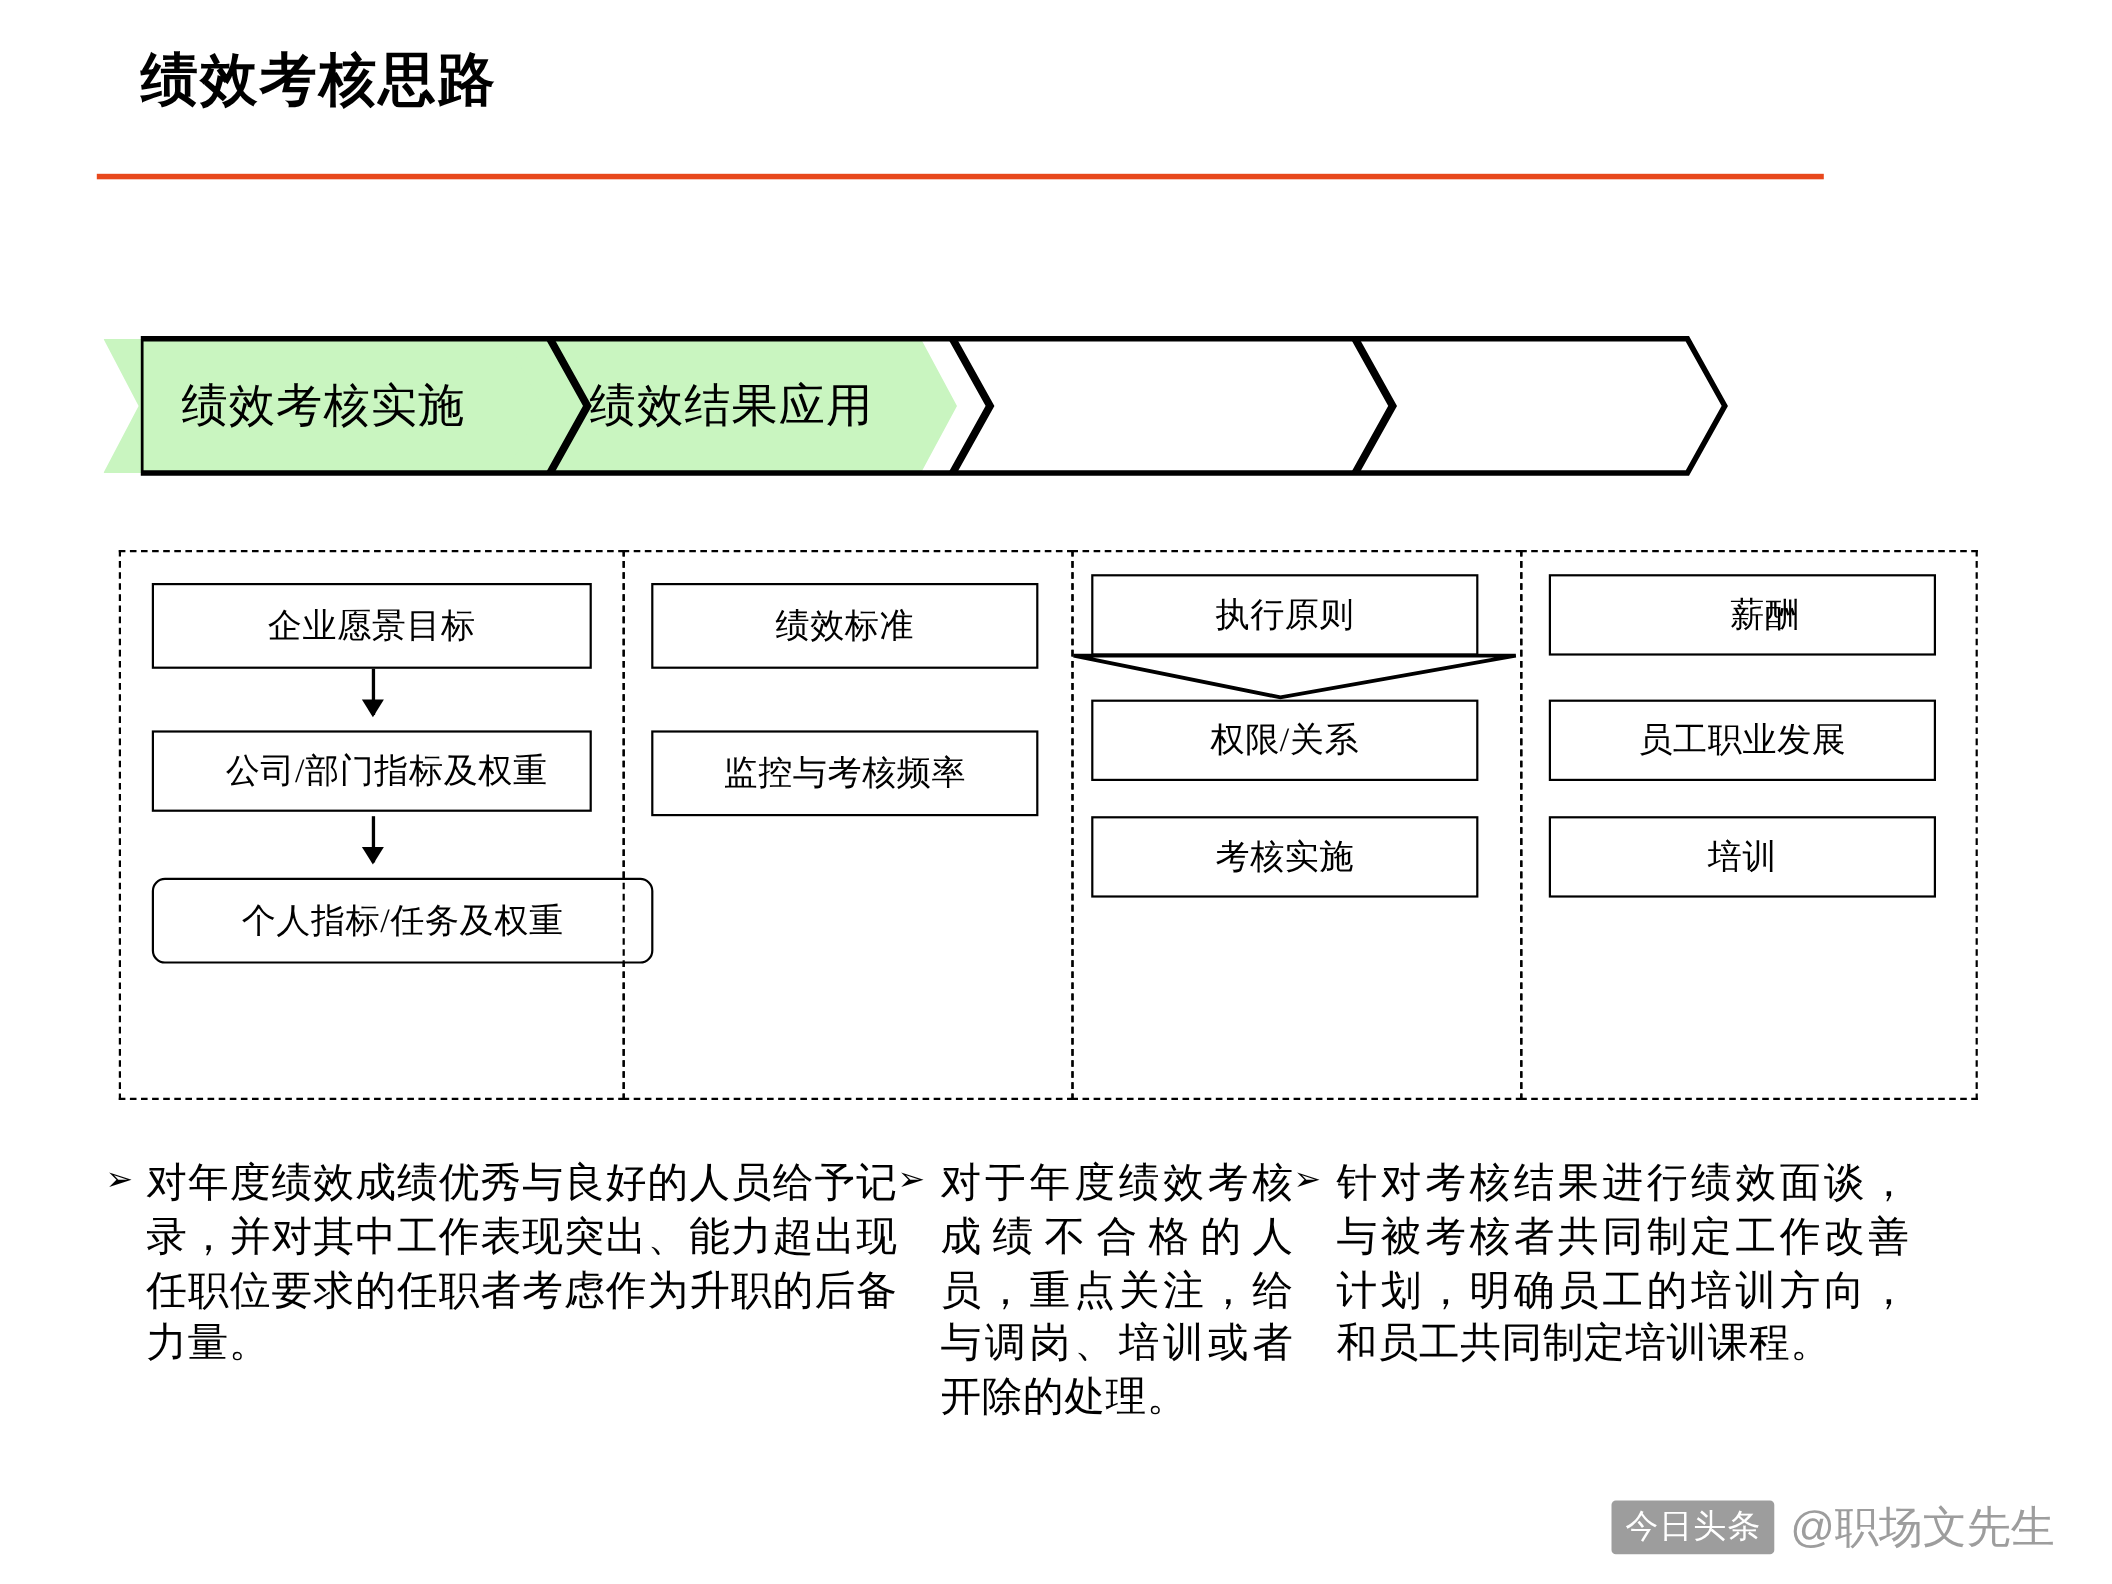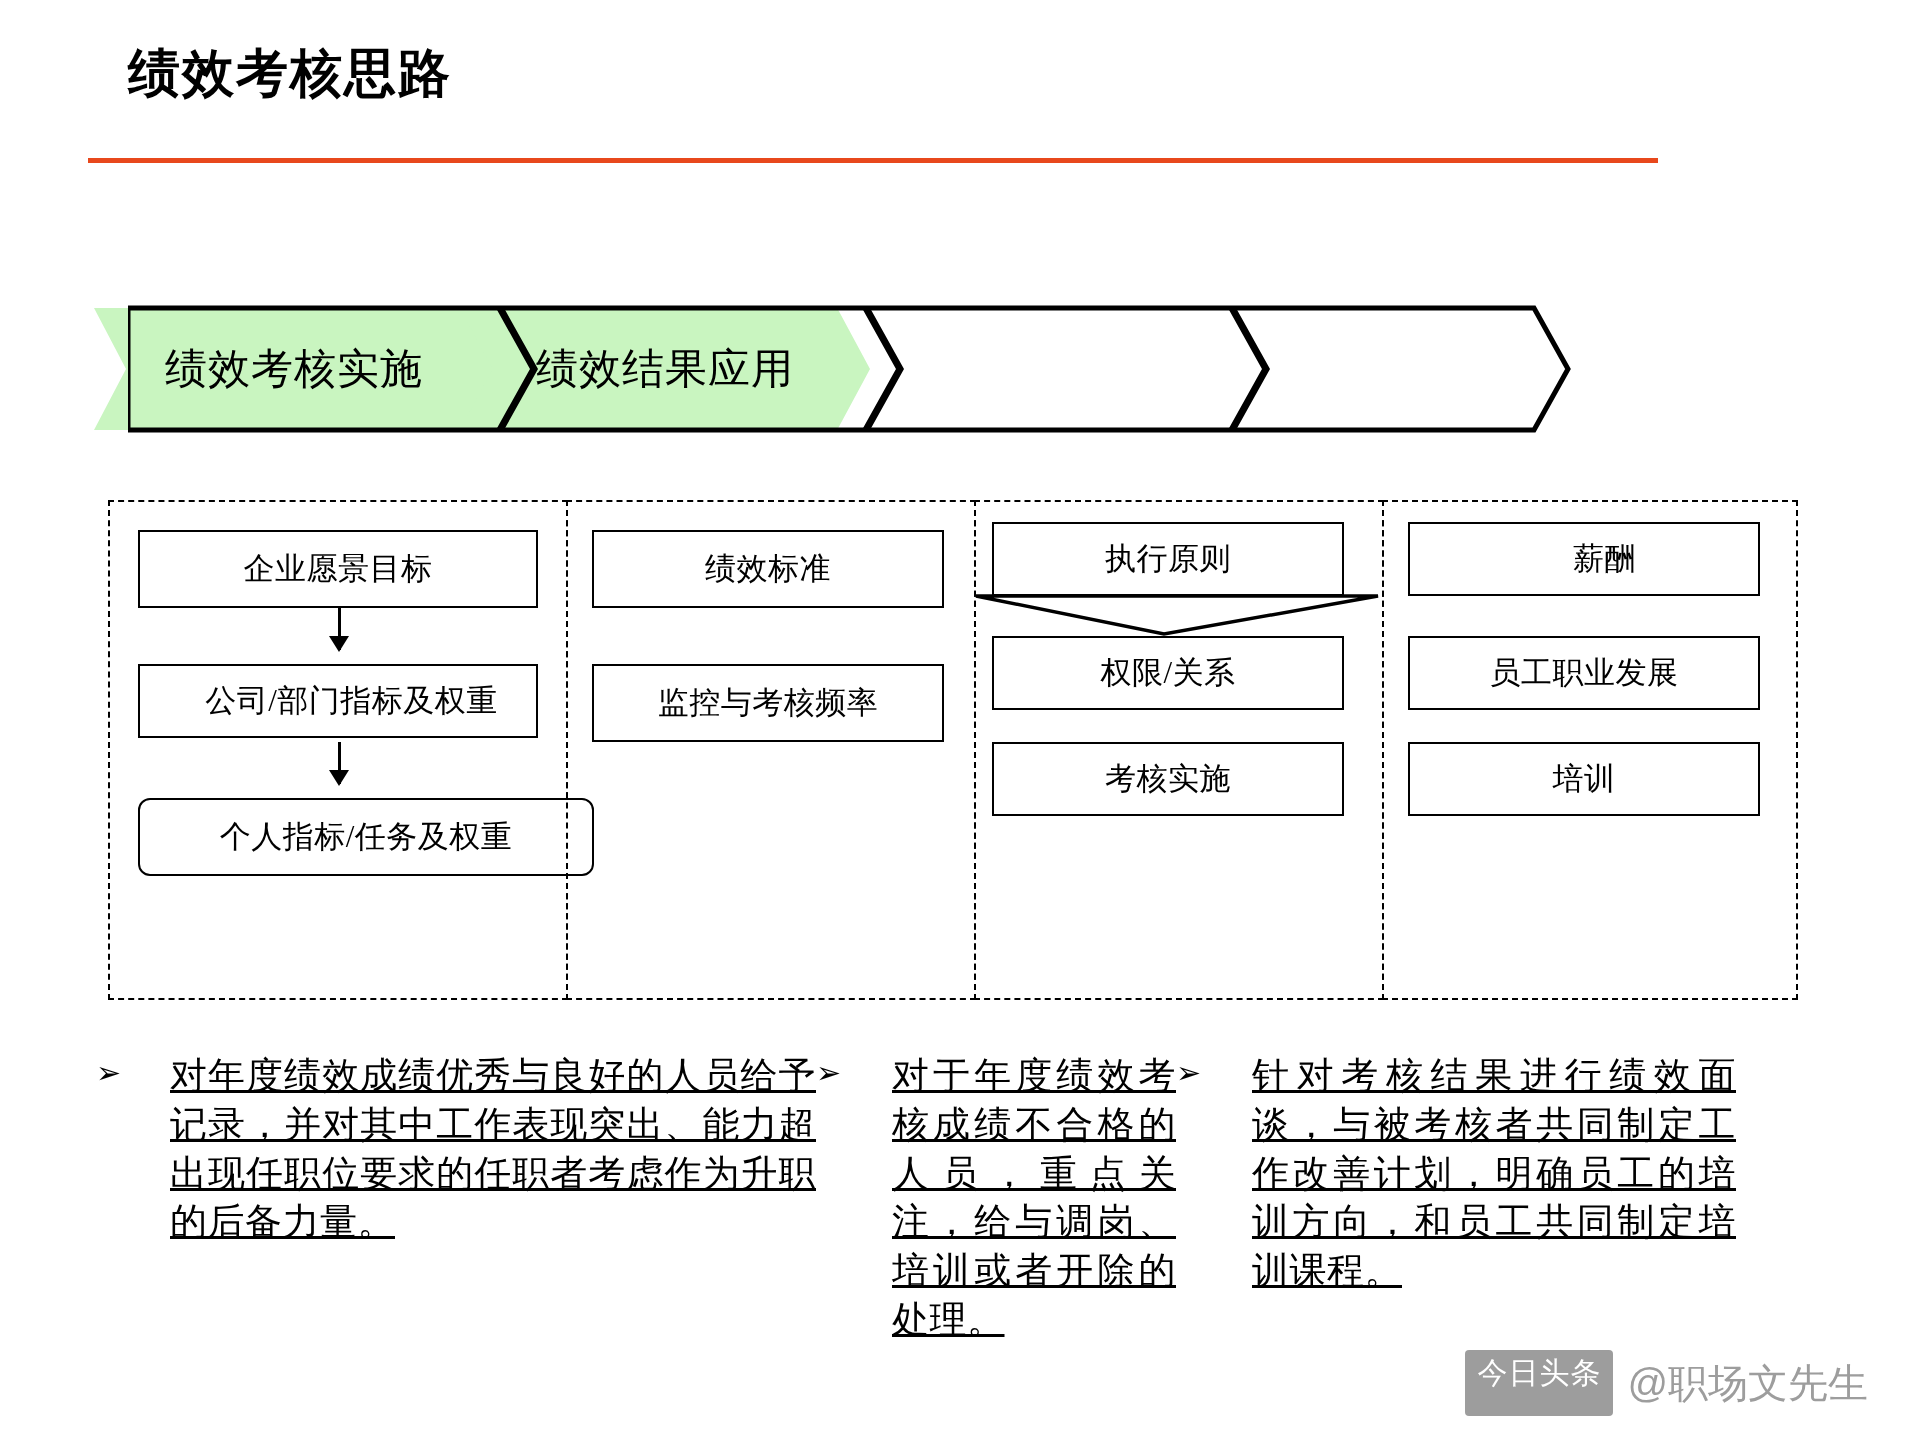--- a/index.html
+++ b/index.html
@@ -117,40 +117,39 @@
   .bullet-col{position:relative;box-sizing:border-box;}
   .bullet-col.c0{width:720px;padding-left:10px;}
   .bullet-col.c1{width:360px;padding-left:12px;}
   .bullet-col.c2{width:560px;padding-left:12px;}
   .bmark{
     position:absolute;left:0;top:6px;
     font-size:30px;line-height:1;
   }
   .btext{
     display:block;
-    margin-left:64px;
+    margin-left:27px;
     font-size:37px;
     line-height:1.32;
     text-align:justify;
     letter-spacing:0.5px;
-    text-decoration:underline;
   }
 
   
   #watermark{
     position:absolute;right:52px;bottom:24px;
     display:flex;align-items:center;gap:14px;
     color:#8c8c8c;
     font-size:40px;
     font-family:"Liberation Sans","DejaVu Sans",sans-serif;
     opacity:.85;
   }
   #wm-badge{
     background:#8c8c8c;color:#fff;
-    font-size:30px;padding:3px 12px 22px;border-radius:4px;
+    font-size:30px;padding:3px 12px 5px;border-radius:4px;
     letter-spacing:1px;
     margin-left:46px;
   }
 </style>
 </head>
 <body>
 
 <div id="title-block">
   <div id="page-title">绩效考核思路</div>
 </div>

